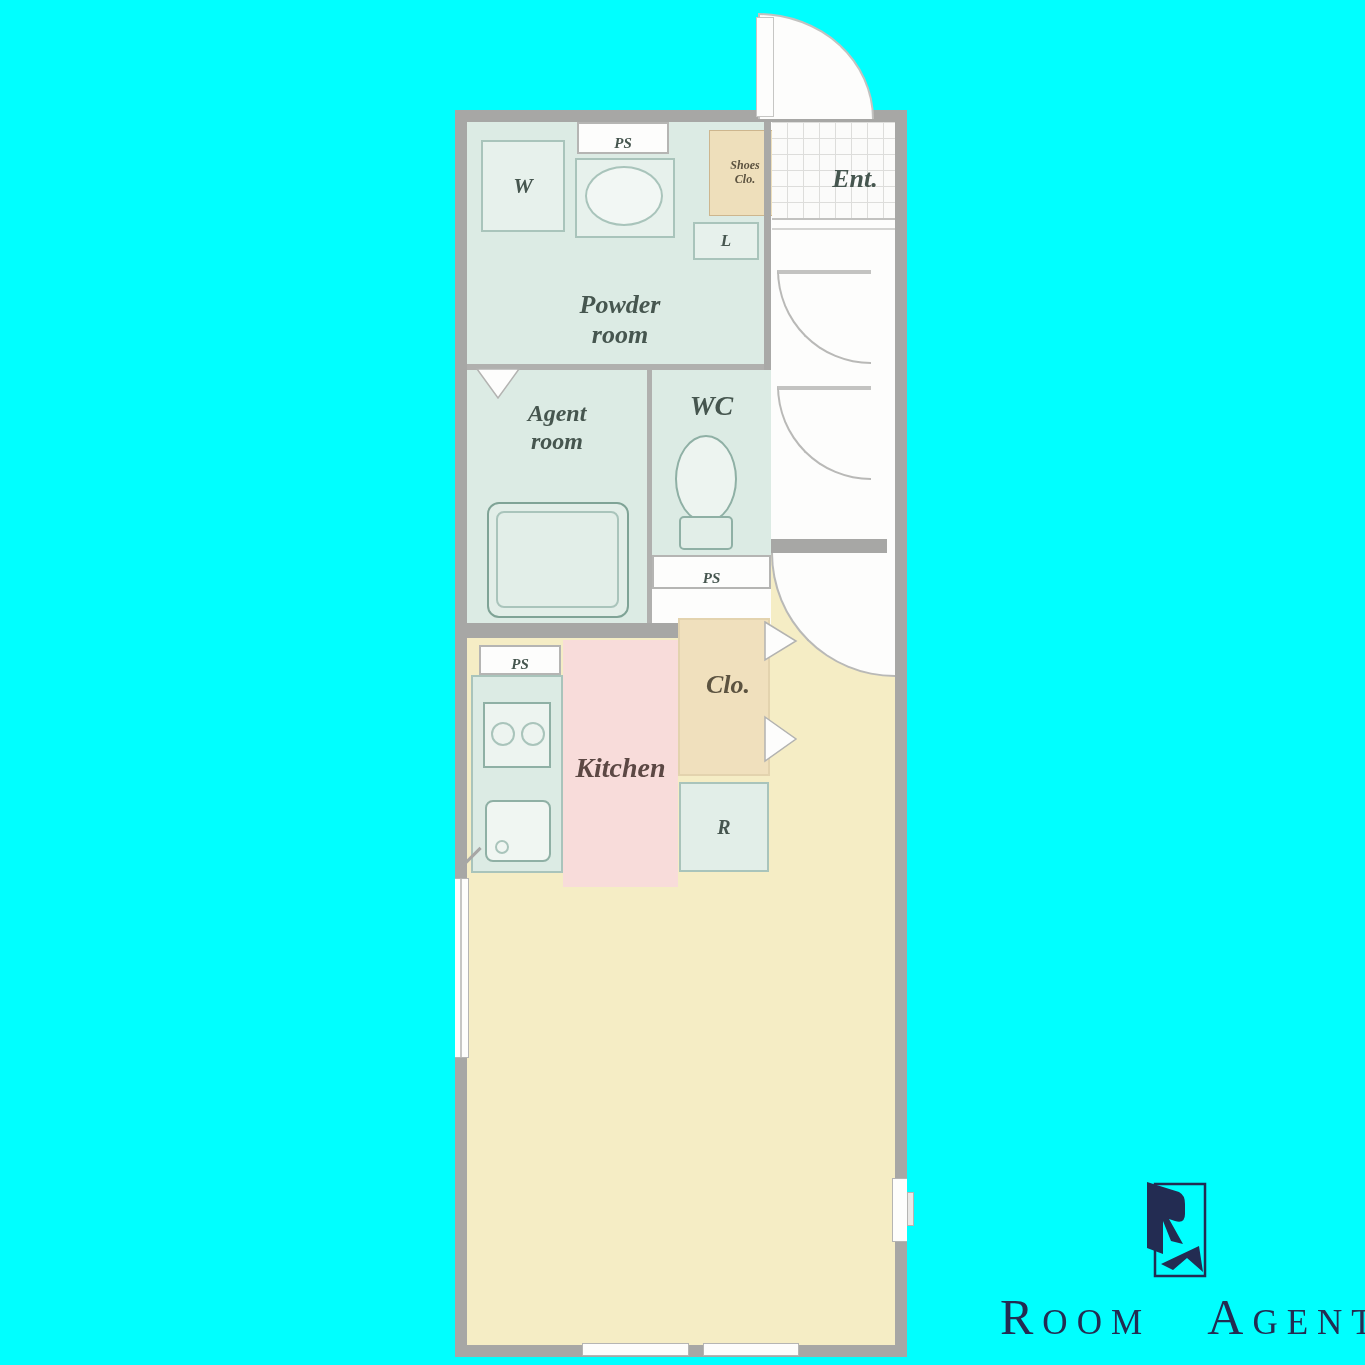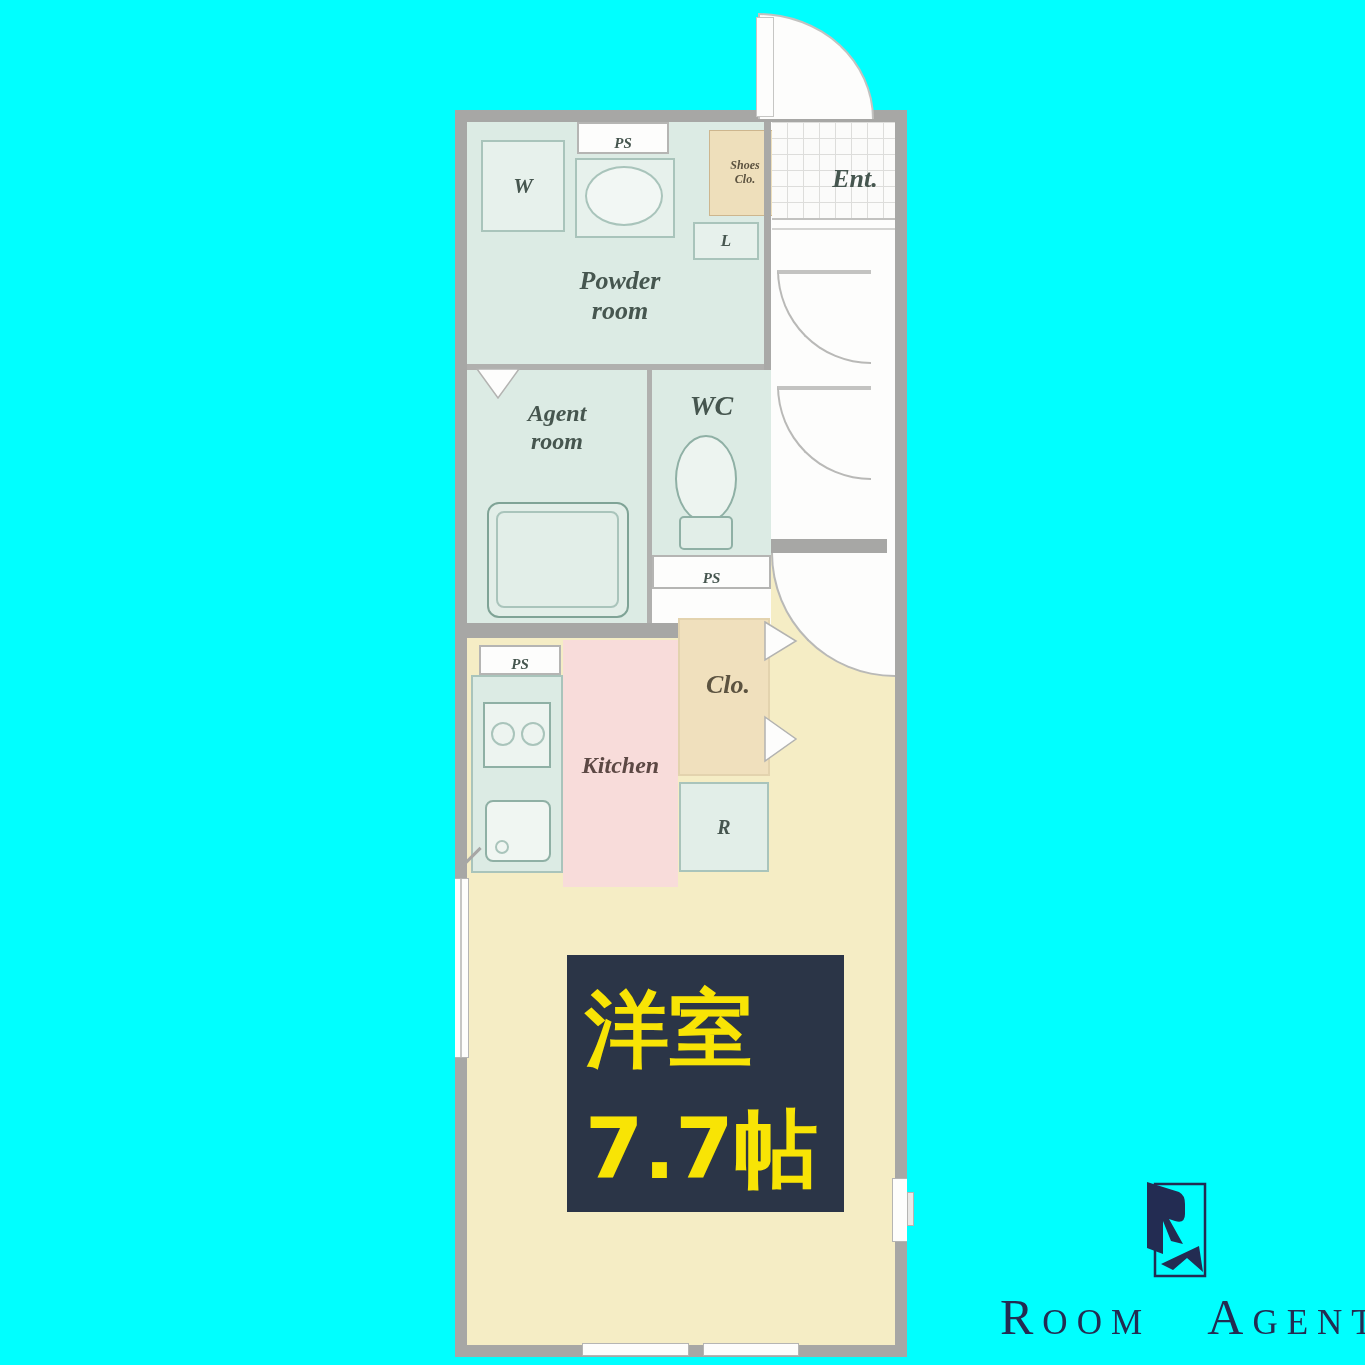--- a/index.html
+++ b/index.html
@@ -64,21 +64,21 @@
     <div class="abs" style="left:228px;top:8px;width:72px;height:86px;background:#eedfbb;
                 border:1.5px solid #cdb68e;display:flex;flex-direction:column;
                 align-items:center;justify-content:center;margin-left:14px;">
       <span class="lbl lbl-tan" style="font-size:12px;">Shoes</span>
       <span class="lbl lbl-tan" style="font-size:12px;">Clo.</span>
     </div>
     <div class="abs flexcenter" style="left:226px;top:100px;width:66px;height:38px;background:#e7f1ec;
                 border:2px solid #a9c4bb;">
       <span class="lbl" style="font-size:17px;">L</span>
     </div>
-    <div class="abs" style="left:28px;top:144px;width:250px;">
+    <div class="abs" style="left:28px;top:168px;width:250px;">
       <div class="lbl" style="font-size:26px;">
         <span>Powder</span><br>
         <span>room</span>
       </div>
     </div>
 
     <div class="abs tiles" style="left:305px;top:0px;width:123px;height:96px;"></div>
     <div class="abs" style="left:305px;top:96px;width:123px;height:2px;background:#c2c2c0;"></div>
     <div class="abs" style="left:305px;top:106px;width:123px;height:2px;background:#d4d4d2;"></div>
     <div class="abs lbl" style="left:348px;top:42px;width:80px;font-size:26px;">Ent.</div>
@@ -137,40 +137,36 @@
       <div class="abs" style="left:6px;top:18px;width:24px;height:24px;border:2px solid #a9c4bb;
                   border-radius:50%;"></div>
       <div class="abs" style="left:36px;top:18px;width:24px;height:24px;border:2px solid #a9c4bb;
                   border-radius:50%;"></div>
     </div>
     <div class="abs fixture-dk" style="left:18px;top:678px;width:66px;height:62px;border-radius:8px;
                 background:#f0f6f2;">
       <div class="abs" style="left:8px;top:38px;width:14px;height:14px;border:2px solid #a9c4bb;
                   border-radius:50%;"></div>
     </div>
-    <div class="abs lbl lbl-pink" style="left:96px;top:630px;width:115px;font-size:24px;">Kitchen</div>
+    <div class="abs lbl lbl-pink" style="left:96px;top:630px;width:115px;font-size:28px;">Kitchen</div>
 
     <div class="abs" style="left:211px;top:496px;width:92px;height:158px;background:#f0e0bd;
                 border:2px solid #e3d3ae;"></div>
     <div class="abs lbl lbl-tan" style="left:211px;top:548px;width:100px;font-size:26px;">Clo.</div>
     <svg class="abs" style="left:296px;top:498px;" width="36" height="42" viewBox="0 0 36 42">
       <polygon points="2,2 33,21 2,40" fill="#fdfdfc" stroke="#b3b3b1" stroke-width="1.5"></polygon>
     </svg>
     <svg class="abs" style="left:296px;top:593px;" width="36" height="48" viewBox="0 0 36 48">
       <polygon points="2,2 33,24 2,46" fill="#fdfdfc" stroke="#b3b3b1" stroke-width="1.5"></polygon>
     </svg>
 
     <div class="abs fixture flexcenter" style="left:212px;top:660px;width:90px;height:90px;background:#e2eee8;">
       <span class="lbl" style="font-size:20px;">R</span>
     </div>
 
-    <div class="abs dark-box" style="left:100px;top:833px;width:277px;height:257px;">
-      <div>洋室</div>
-      <div>7.7帖</div>
-    </div>
 
     <div class="abs windowseg" style="left:-12px;top:756px;width:14px;height:180px;border-left:none;">
       <div class="abs" style="left:5px;top:0px;width:1.5px;height:178px;background:#c6c6c4;"></div>
     </div>
     <div class="abs" style="left:-12px;top:735px;width:30px;height:3px;background:#a7a7a5;
                 transform:rotate(-45deg);"></div>
     <div class="abs windowseg" style="left:115px;top:1221px;width:107px;height:13px;"></div>
     <div class="abs windowseg" style="left:236px;top:1221px;width:96px;height:13px;"></div>
     <div class="abs windowseg" style="left:425px;top:1056px;width:15px;height:64px;border-right:none;"></div>
   </div>

